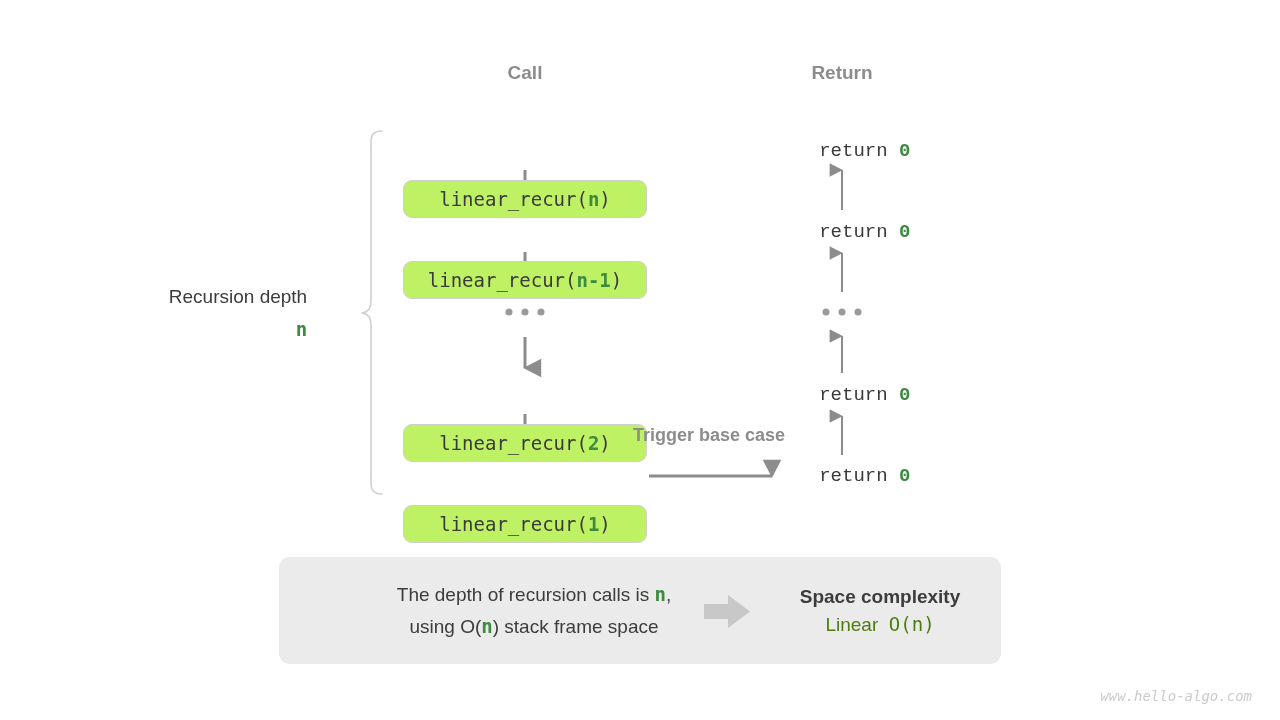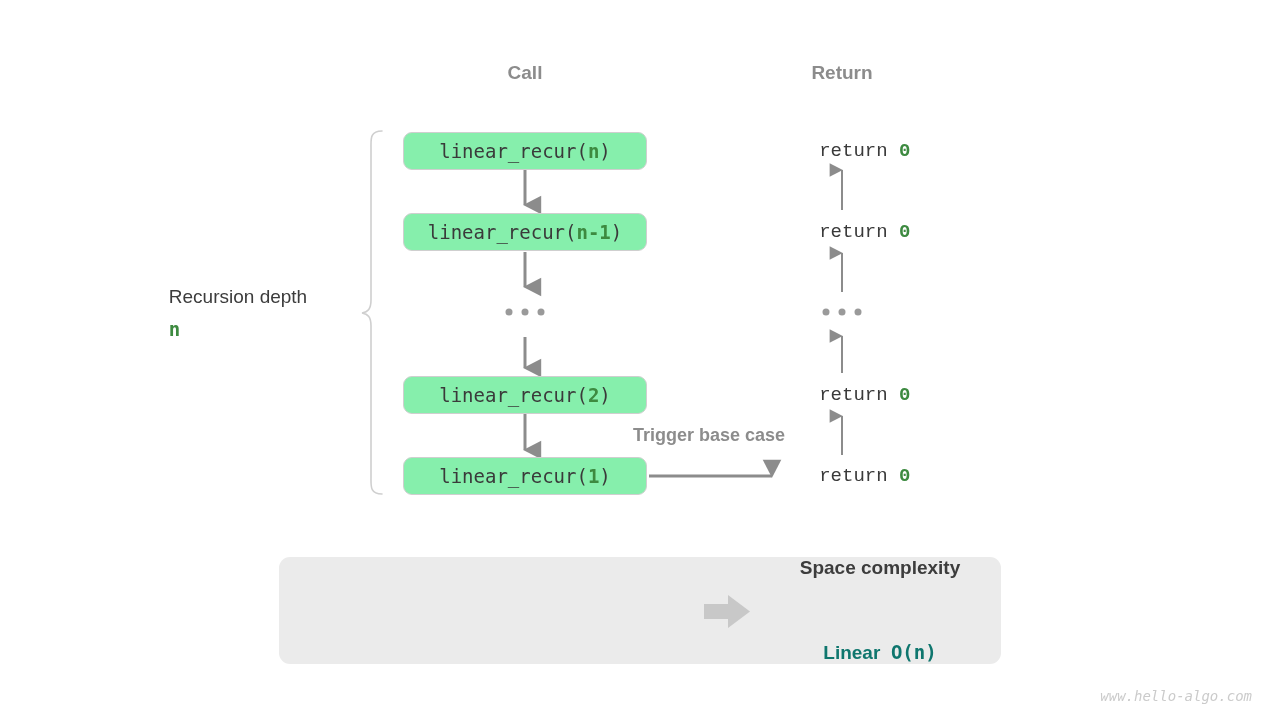--- a/index.html
+++ b/index.html
@@ -34,30 +34,31 @@
   #header-call  { left: 525px; top: 62px; }
   #header-return{ left: 842px; top: 62px; }
 
   
   .frame-box {
     position: absolute;
     left: 403px;
     width: 244px;
     height: 38px;
     box-sizing: border-box;
-    background: #86efac;
+    background: #bef264;
     border: 1px solid #cfcfcf;
     border-radius: 9px;
     display: flex;
     align-items: center;
     justify-content: center;
     font-family: "DejaVu Sans Mono", monospace;
     font-size: 19px;
     color: #3a3a3a;
     white-space: pre;
+    margin-top: 48px;
   }
   .frame-box .arg { color: #3d8a40; font-weight: bold; }
 
   
   .return-label {
     position: absolute;
     left: 842px;
     transform: translate(-50%, -50%);
     font-family: Liberation Mono, monospace;
     font-size: 19px;
@@ -87,21 +88,21 @@
     left: 0; top: 0;
     width: 1280px; height: 720px;
     pointer-events: none;
   }
 
   
   .depth-label {
     position: absolute;
     left: 238px;
     transform: translateX(-50%);
-    text-align: left;
+    text-align: right;
     white-space: nowrap;
   }
   .depth-label .t1 {
     display: block;
     font-size: 19px;
     color: #3c3c3c;
   }
   .depth-label .t2 {
     display: block;
     margin-top: 10px;
@@ -155,33 +156,33 @@
   }
   #summary-result {
     position: absolute;
     left: 480px;
     top: 0;
     width: 242px;
     height: 107px;
     display: flex;
     flex-direction: column;
     align-items: center;
-    justify-content: space-between;
+    justify-content: center;
     gap: 5px;
     white-space: pre;
   }
   #summary-result .title {
     font-size: 19px;
     font-weight: bold;
     color: #3c3c3c;
   }
   #summary-result .value {
     font-size: 19px;
-    font-weight: bold;
-    color: #0f766e;
+    font-weight: normal;
+    color: #4d7c0f;
   }
   #summary-result .value .mono {
     font-family: "DejaVu Sans Mono", monospace;
   }
 
   #watermark {
     position: absolute;
     right: 28px;
     bottom: 16px;
     font-family: "DejaVu Sans Mono", monospace;
@@ -277,20 +278,24 @@
 
   <div class="depth-label" style="top:286px">
     <span class="t1">Recursion depth</span>
     <span class="t2">n</span>
   </div>
 
   <div class="trigger-label">Trigger base case</div>
 
   <div id="summary-panel">
 
+    <div id="summary-text">
+      <div><span>The depth of recursion calls is </span><span class="hl">n</span><span>,</span></div>
+      <div><span class="mono-wrap">using O(</span><span class="hl">n</span><span>) stack frame space</span></div>
+    </div>
 
     <div id="summary-result">
       <div class="title">Space complexity</div>
       <div class="value"><span>Linear</span><span>&nbsp; </span><span class="mono">O(n)</span></div>
     </div>
   </div>
 
   <div style="position:absolute; left:704px; top:595px; width:46px; height:33px;">
     <svg viewBox="0 0 46 33" width="46" height="33">
       <path d="M0,9 L24,9 L24,0 L46,16.5 L24,33 L24,24 L0,24 Z" fill="#c8c8c8"></path>

